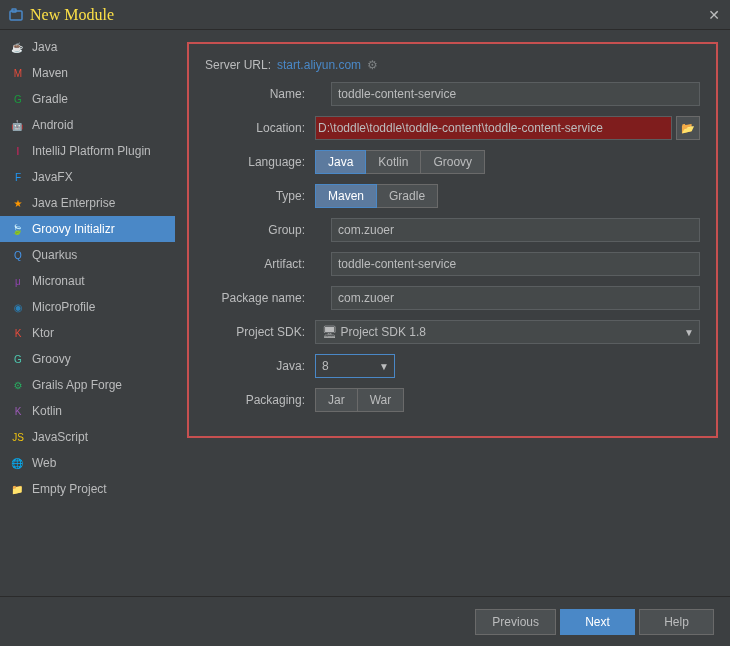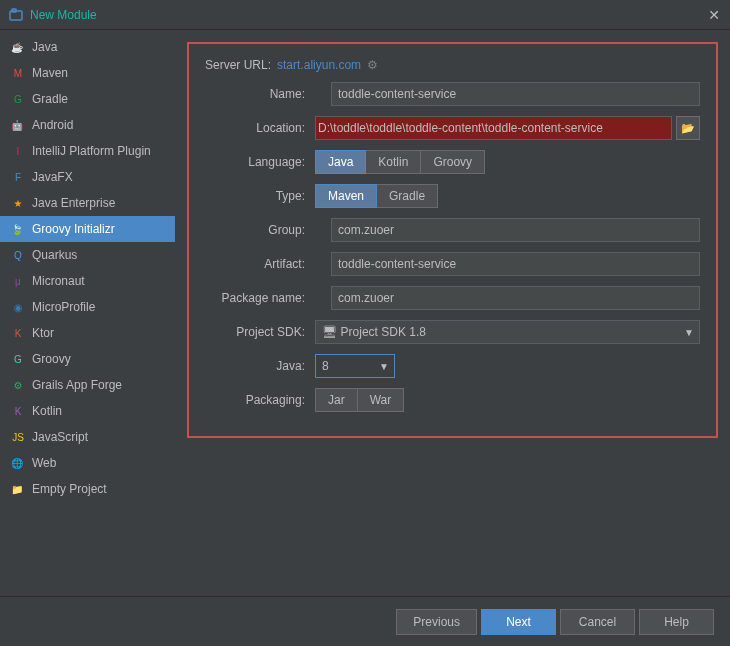--- a/index.html
+++ b/index.html
@@ -34,23 +34,24 @@
     .title-bar-icon {
       width: 16px;
       height: 16px;
       margin-right: 6px;
       display: flex;
       align-items: center;
       justify-content: center;
     }
 
     .title-bar-text {
-      color: #14b8a6;
-      font-size: 12px;
-      flex: 1;
+      color: #fde047;
+      font-size: 16px;
+      flex: 1;
+      font-family: Liberation Serif, serif;
     }
 
     .title-bar-close {
       width: 16px;
       height: 16px;
       display: flex;
       align-items: center;
       justify-content: center;
       cursor: pointer;
       color: #bbbcbd;
@@ -524,16 +525,15 @@
               <button class="toggle-btn">War</button>
             </div>
         </div>
       </div>
     </div>
   </div>
 
   <div class="bottom-bar">
     <button class="btn">Previous</button>
     <button class="btn btn-primary">Next</button>
-    <button class="btn">Cancel</button>
     <button class="btn">Help</button>
   </div>
 </div>
 
 </body></html>

